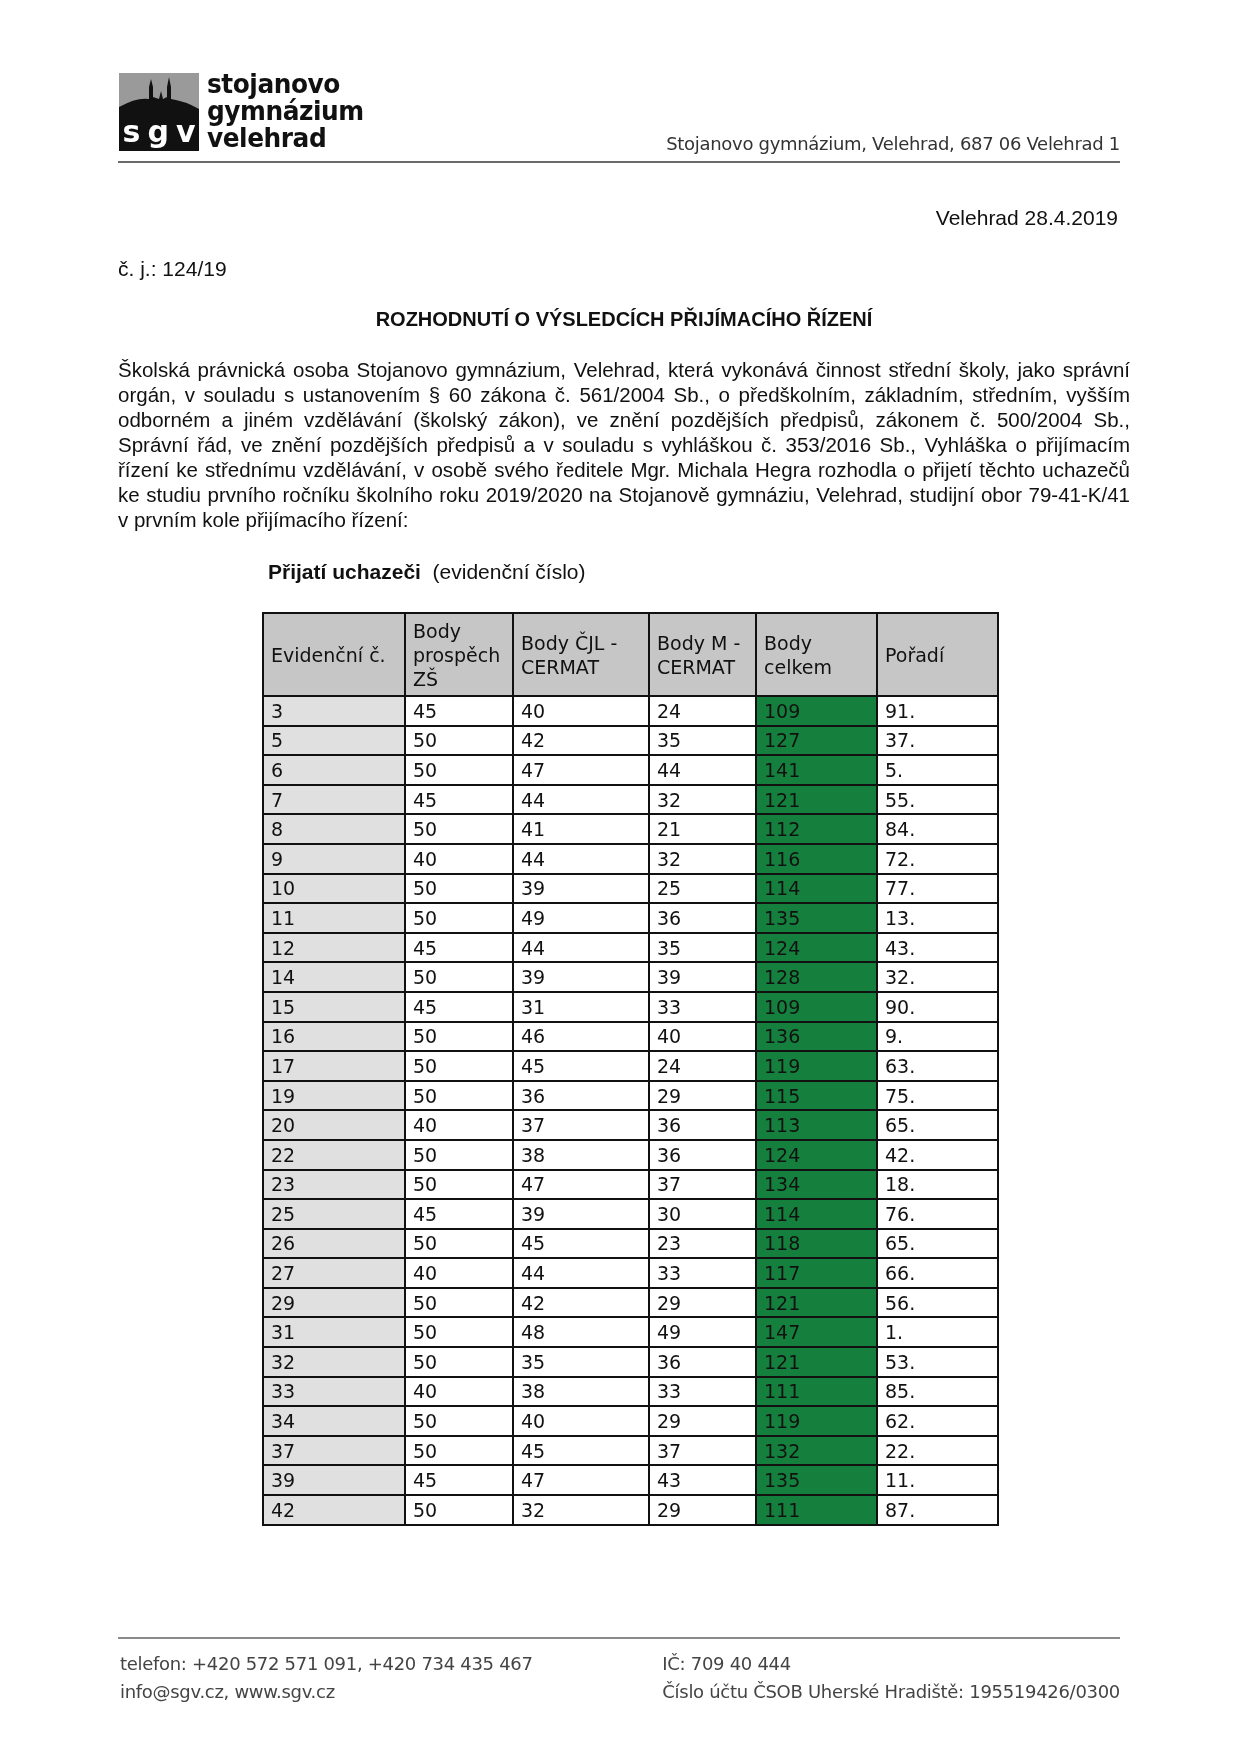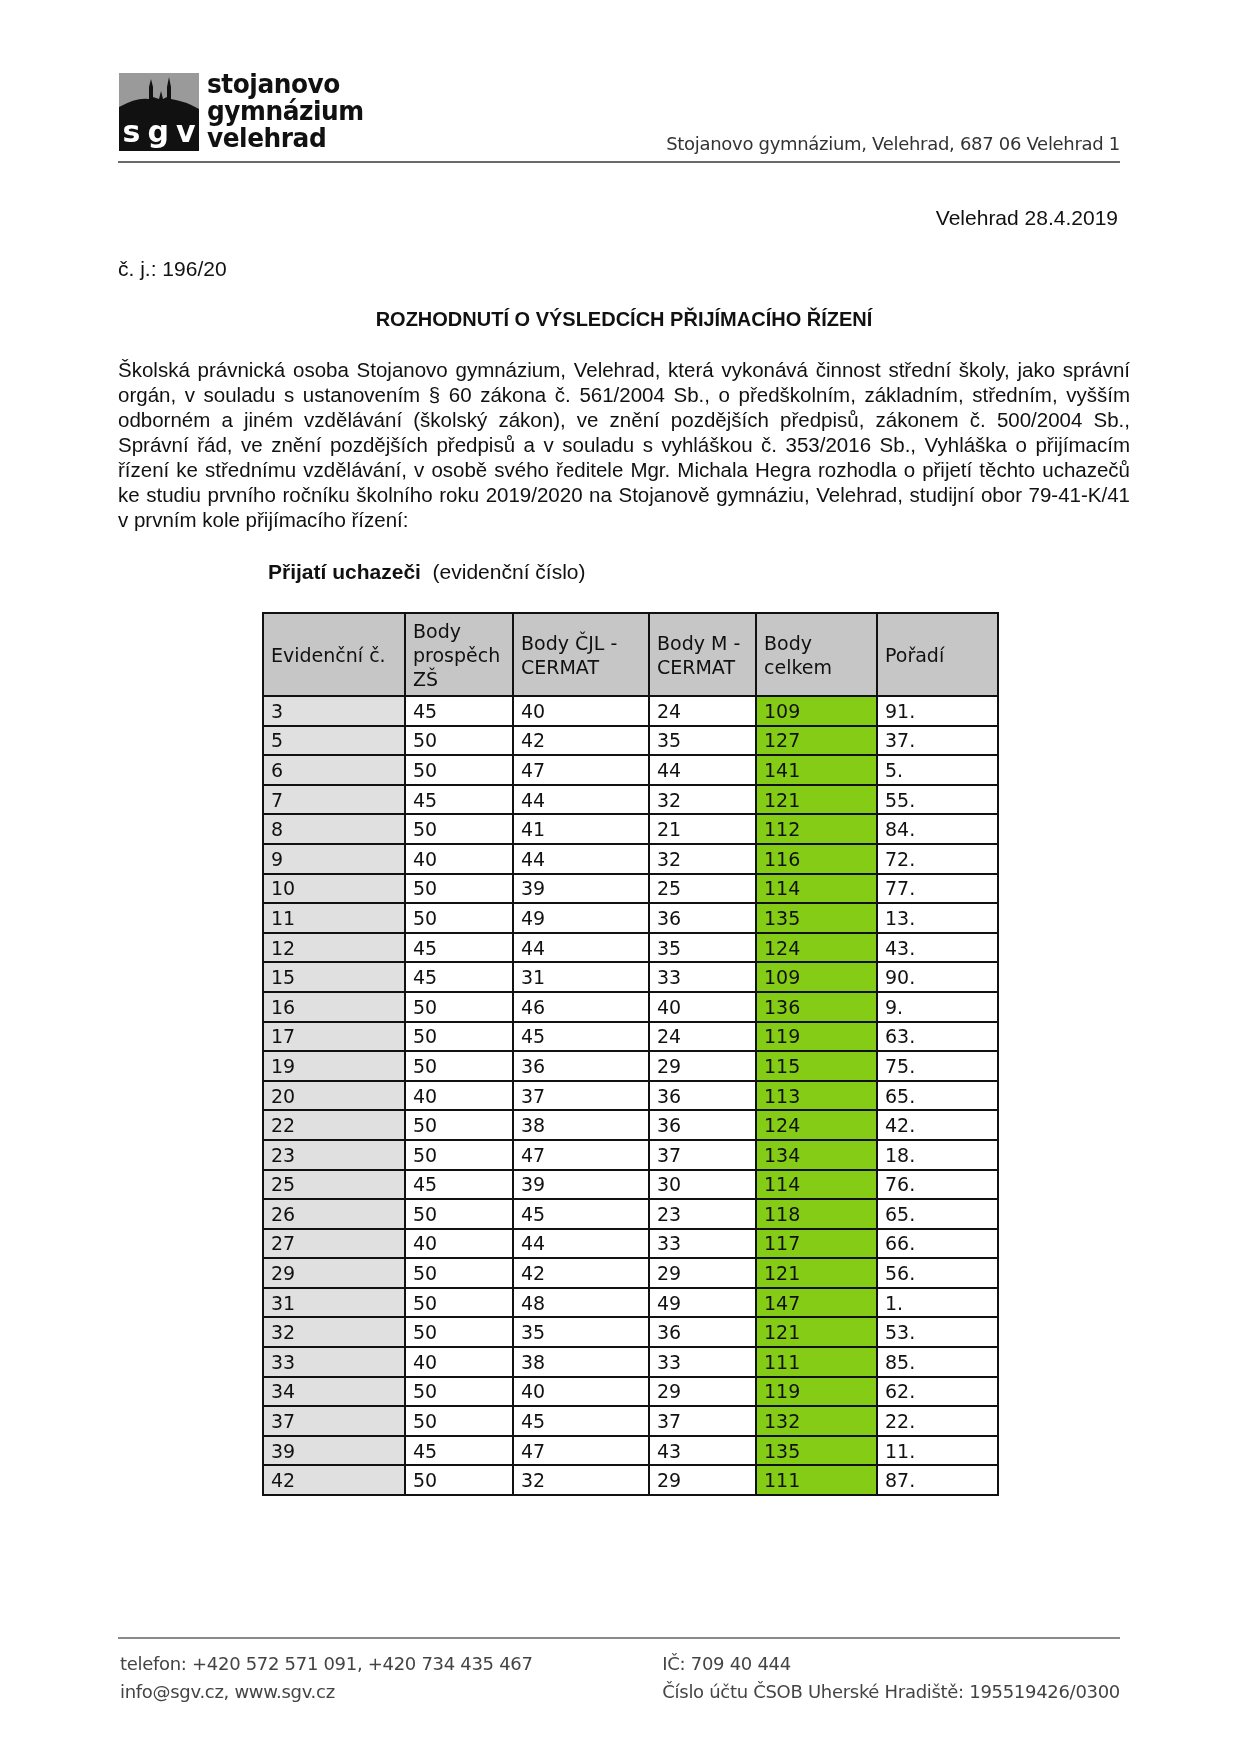--- a/index.html
+++ b/index.html
@@ -23,21 +23,21 @@
 
   .subtitle { left: 268px; top: 560px; font-size: 21px; }
   .subtitle b { font-weight: bold; }
 
   
   table.grid { position: absolute; left: 262px; top: 612px; border-collapse: collapse; font-family: "DejaVu Sans", sans-serif; font-size: 19px; color: #111; }
   table.grid th, table.grid td { border: 2.5px solid #111; padding: 0 0 0 7px; text-align: left; vertical-align: middle; font-weight: normal; }
   table.grid th { background: #c6c6c6; height: 81px; line-height: 24px; font-size: 19px; }
   table.grid td { height: 27.6px; line-height: 24px; }
   table.grid td.c1 { background: #e0e0e0; }
-  table.grid td.c5 { background: #84cc16; padding-left: 7px; }
+  table.grid td.c5 { background: #15803d; padding-left: 7px; }
   .w1 { width: 133px; } .w2 { width: 99px; } .w3 { width: 127px; margin-left: 44px; } .w4 { width: 98px; } .w5 { width: 112px; } .w6 { width: 112px; }
 
   .footer-rule { left: 118px; top: 1637px; width: 1002px; height: 2px; background: #8a8a8a; }
   .footer-left { left: 120px; top: 1650px; font-family: "DejaVu Sans", sans-serif; font-size: 18px; line-height: 28px; color: #444; letter-spacing: -0.3px; }
   .footer-right { right: 120px; top: 1650px; font-family: "DejaVu Sans", sans-serif; font-size: 18px; line-height: 28px; color: #444; text-align: left; letter-spacing: -0.3px; }
 </style>
 </head>
 <body>
 
 <div class="abs logo-box">
@@ -54,21 +54,21 @@
 <div class="abs logo-text">
   <div>stojanovo</div>
   <div>gymnázium</div>
   <div>velehrad</div>
 </div>
 
 <div class="abs header-address">Stojanovo gymnázium, Velehrad, 687 06 Velehrad 1</div>
 <div class="abs header-rule"></div>
 
 <div class="abs date">Velehrad 28.4.2019</div>
-<div class="abs ref">č. j.: 196/20</div>
+<div class="abs ref">č. j.: 124/19</div>
 <div class="abs title">ROZHODNUTÍ O VÝSLEDCÍCH PŘIJÍMACÍHO ŘÍZENÍ</div>
 <div class="abs para">Školská právnická osoba Stojanovo gymnázium, Velehrad, která vykonává činnost střední školy, jako správní orgán, v souladu s ustanovením § 60 zákona č. 561/2004 Sb., o předškolním, základním, středním, vyšším odborném a jiném vzdělávání (školský zákon), ve znění pozdějších předpisů, zákonem č. 500/2004 Sb., Správní řád, ve znění pozdějších předpisů a v souladu s vyhláškou č. 353/2016 Sb., Vyhláška o přijímacím řízení ke střednímu vzdělávání, v osobě svého ředitele Mgr. Michala Hegra rozhodla o přijetí těchto uchazečů ke studiu prvního ročníku školního roku 2019/2020 na Stojanově gymnáziu, Velehrad, studijní obor 79-41-K/41 v prvním kole přijímacího řízení:</div>
 
 <div class="abs subtitle">
   <b>Přijatí uchazeči</b>&nbsp;&nbsp;<span>(evidenční číslo)</span>
 </div>
 
 <table class="grid">
   <thead>
     <tr>
@@ -147,20 +147,28 @@
       </tr>
       <tr>
         <td class="c1">12</td>
         <td>45</td>
         <td>44</td>
         <td>35</td>
         <td class="c5">124</td>
         <td>43.</td>
       </tr>
       <tr>
+        <td class="c1">14</td>
+        <td>50</td>
+        <td>39</td>
+        <td>39</td>
+        <td class="c5">128</td>
+        <td>32.</td>
+      </tr>
+      <tr>
         <td class="c1">15</td>
         <td>45</td>
         <td>31</td>
         <td>33</td>
         <td class="c5">109</td>
         <td>90.</td>
       </tr>
       <tr>
         <td class="c1">16</td>
         <td>50</td>

